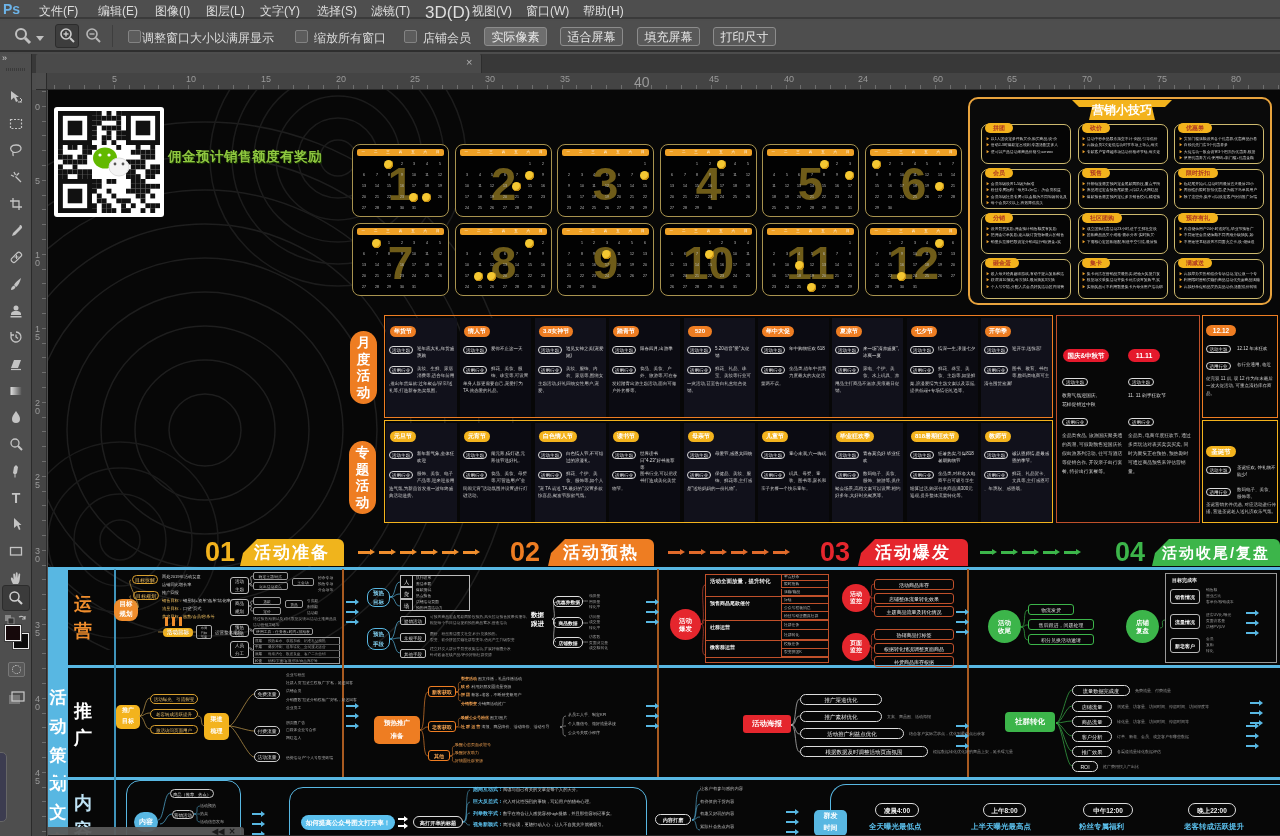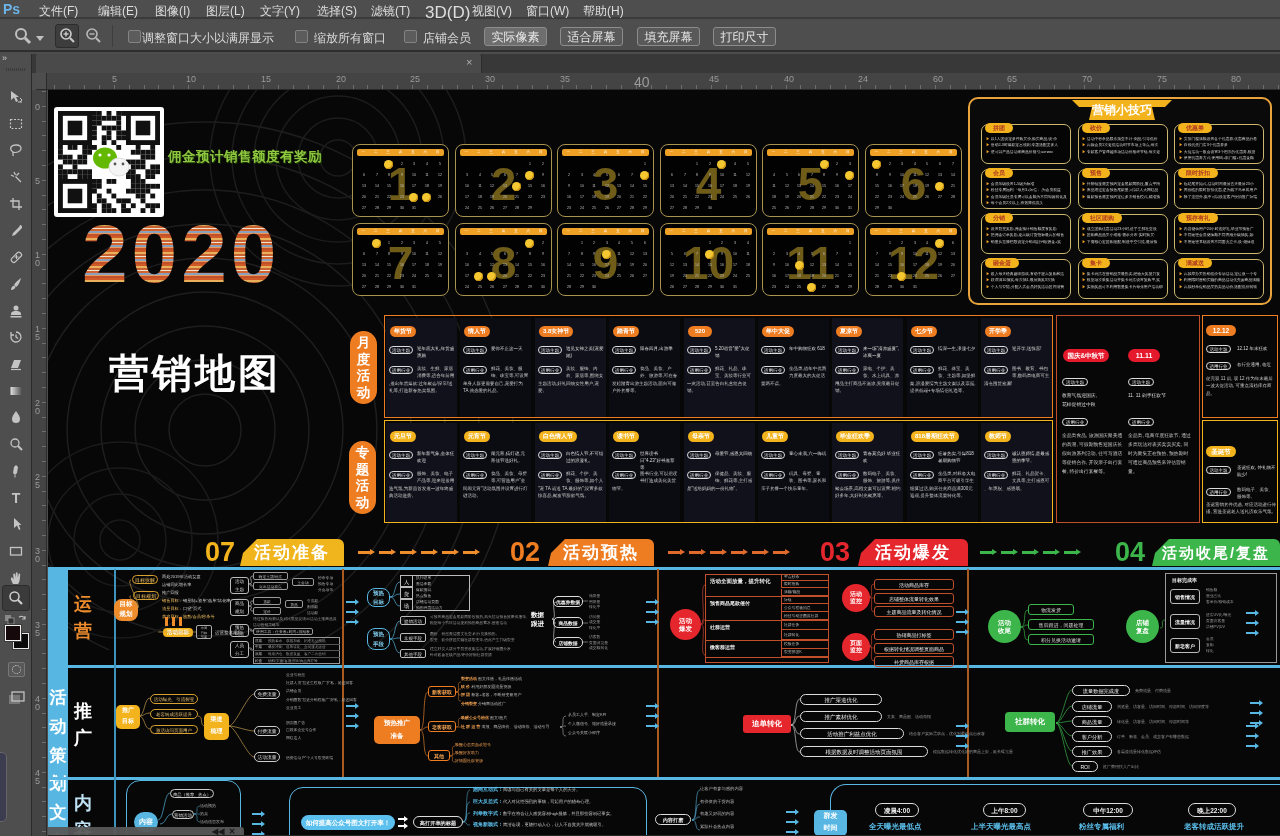--- a/index.html
+++ b/index.html
@@ -355,22 +355,20 @@
 </svg>
 <svg class="a" style="left:43px;top:56px;" width="40" height="34" viewBox="0 0 40 34">
         <ellipse cx="14" cy="12" rx="12" ry="10.5" fill="#62b900"></ellipse>
         <circle cx="9" cy="9" r="1.6" fill="#fff"></circle>
         <circle cx="18" cy="9" r="1.6" fill="#fff"></circle>
         <ellipse cx="28" cy="21" rx="10" ry="9" fill="#f4f4f4" stroke="#ddd"></ellipse>
         <circle cx="24" cy="18" r="1.4" fill="#555"></circle>
         <circle cx="32" cy="18" r="1.4" fill="#555"></circle>
       </svg>
 <div class="a ws" style="left:120px;top:58px;font-size:13.5px;font-weight:bold;color:#8ec63f;text-shadow:1px 1px 0 #1a3a00;letter-spacing:0.5px;">佣金预计销售额度有奖励</div>
-<div class="a ws" style="left:34px;top:132px;font-size:82px;line-height:64px;font-weight:800;letter-spacing:4px;background:repeating-linear-gradient(180deg,#cf5a28 0 2px,#e8b05a 2px 4px,#c86232 4px 6px,#eee3cc 6px 7px,#d2622e 7px 9px,#8aa0bd 9px 11px,#e8995a 11px 12px,#c2512a 12px 14px);-webkit-background-clip:text;background-clip:text;color:transparent;">2020</div>
-<div class="a ws" style="left:61px;top:256px;font-size:40px;font-weight:800;color:#fff;letter-spacing:3px;">营销地图</div>
 <div class="a" style="left:304px;top:54px;width:97px;height:73px;background:#020202;border:1px solid #a8934f;border-radius:8px;"></div>
 <div class="a" style="left:309px;top:59px;width:87px;height:7px;background:#efa126;border-radius:2px;display:flex;justify-content:space-around;">
         <span style="font-size:3.5px;line-height:7px;color:#fff;">一</span>
         <span style="font-size:3.5px;line-height:7px;color:#fff;">二</span>
         <span style="font-size:3.5px;line-height:7px;color:#fff;">三</span>
         <span style="font-size:3.5px;line-height:7px;color:#fff;">四</span>
         <span style="font-size:3.5px;line-height:7px;color:#fff;">五</span>
         <span style="font-size:3.5px;line-height:7px;color:#fff;">六</span>
         <span style="font-size:3.5px;line-height:7px;color:#fff;">日</span>
       </div>
@@ -1150,21 +1148,21 @@
 <div class="a" style="left:1189px;top:255px;width:38px;font-size:4.5px;line-height:7px;color:#ddd;">12.12 年末狂欢</div>
 <div class="a ws" style="left:1158px;top:272px;width:25px;height:8px;border:0.8px solid #ddd;border-radius:4px;text-align:center;font-size:4.5px;line-height:8px;color:#eee;">适用行业</div>
 <div class="a" style="left:1189px;top:271px;width:40px;font-size:4.5px;line-height:7px;color:#ccc;">各行业通用, 临近</div>
 <div class="a" style="left:1158px;top:285px;width:70px;font-size:4.5px;line-height:7.4px;color:#ccc;">促完双 11 后, 双 12 作为年末最后一波大促活动, 可重点清趋库存商品。</div>
 <div class="a ws" style="left:1158px;top:356px;width:30px;height:11px;background:#f3b31d;border-radius:6px;text-align:center;font-size:6.5px;line-height:11px;font-weight:bold;color:#fff;">圣诞节</div>
 <div class="a ws" style="left:1158px;top:376px;width:25px;height:8px;border:0.8px solid #ddd;border-radius:4px;text-align:center;font-size:4.5px;line-height:8px;color:#eee;">活动主题</div>
 <div class="a" style="left:1189px;top:374px;width:40px;font-size:4.5px;line-height:7px;color:#ddd;">圣诞狂欢, 钟礼物不能少!</div>
 <div class="a ws" style="left:1158px;top:398px;width:25px;height:8px;border:0.8px solid #ddd;border-radius:4px;text-align:center;font-size:4.5px;line-height:8px;color:#eee;">适用行业</div>
 <div class="a" style="left:1189px;top:396px;width:40px;font-size:4.5px;line-height:7px;color:#ccc;">数码电子、美妆、服饰等,</div>
 <div class="a" style="left:1158px;top:411px;width:70px;font-size:4.5px;line-height:7.4px;color:#ccc;">圣诞营销套件优选, 对应活动进行传播, 营造圣诞老人送礼济欢乐气氛。</div>
-<div class="a ws" style="left:157px;top:447px;font-size:27px;font-weight:800;color:#f3b31d;">07</div>
+<div class="a ws" style="left:157px;top:447px;font-size:27px;font-weight:800;color:#f3b31d;">01</div>
 <div class="a ws" style="left:192px;top:449px;width:104px;height:27px;background:#f0b41c;clip-path:polygon(17px 0,100% 0,100% 100%,0 100%,3px 14px);border-radius:10px 6px 0 0;text-align:center;font-size:17px;line-height:27px;font-weight:800;color:#fff;letter-spacing:2px;">活动准备</div>
 <div class="a" style="left:310px;top:461px;width:12px;height:3px;background:#ef8d2d;"></div>
 <div class="a" style="left:322px;top:459px;width:0;height:0;border-top:3.5px solid transparent;border-bottom:3.5px solid transparent;border-left:5px solid #ef8d2d;"></div>
 <div class="a" style="left:331px;top:461px;width:12px;height:3px;background:#ef8d2d;"></div>
 <div class="a" style="left:343px;top:459px;width:0;height:0;border-top:3.5px solid transparent;border-bottom:3.5px solid transparent;border-left:5px solid #ef8d2d;"></div>
 <div class="a" style="left:352px;top:461px;width:12px;height:3px;background:#ef8d2d;"></div>
 <div class="a" style="left:364px;top:459px;width:0;height:0;border-top:3.5px solid transparent;border-bottom:3.5px solid transparent;border-left:5px solid #ef8d2d;"></div>
 <div class="a" style="left:373px;top:461px;width:12px;height:3px;background:#ef8d2d;"></div>
 <div class="a" style="left:385px;top:459px;width:0;height:0;border-top:3.5px solid transparent;border-bottom:3.5px solid transparent;border-left:5px solid #ef8d2d;"></div>
 <div class="a" style="left:394px;top:461px;width:12px;height:3px;background:#ef8d2d;"></div>
@@ -1464,21 +1462,21 @@
 <div class="a ws" style="left:380px;top:631px;width:28px;height:11px;border:0.8px solid #ee7d22;background:transparent;border-radius:3px;text-align:center;font-size:5px;line-height:11px;color:#f0a050;font-weight:bold;">老客获取</div>
 <div class="a" style="left:413px;top:625px;white-space:nowrap;font-size:4px;line-height:6.5px;color:#bbb;font-weight:normal;"><span style="color:#f0a050;font-weight:bold;">唤醒公众号粉丝</span>  图文/图片</div>
 <div class="a" style="left:413px;top:634px;white-space:nowrap;font-size:4px;line-height:6.5px;color:#bbb;font-weight:normal;"><span style="color:#f0a050;font-weight:bold;">社 群 运 营</span>  海报、商品降价、活动降停、活动引导</div>
 <div class="a" style="left:520px;top:622px;white-space:nowrap;font-size:4px;line-height:6.5px;color:#bbb;font-weight:normal;">从员工人手、制定KPI</div>
 <div class="a" style="left:520px;top:631px;white-space:nowrap;font-size:4px;line-height:6.5px;color:#bbb;font-weight:normal;">个人微信号、做好流量承接</div>
 <div class="a" style="left:520px;top:640px;white-space:nowrap;font-size:4px;line-height:6.5px;color:#bbb;font-weight:normal;">公众号关联小程序</div>
 <div class="a ws" style="left:380px;top:660px;width:22px;height:11px;border:0.8px solid #ee7d22;background:transparent;border-radius:3px;text-align:center;font-size:5px;line-height:11px;color:#f0a050;font-weight:bold;">其他</div>
 <div class="a" style="left:407px;top:652px;white-space:nowrap;font-size:4px;line-height:6.5px;color:#f0a050;font-weight:normal;">唤醒心态页面欢迎号</div>
 <div class="a" style="left:407px;top:660px;white-space:nowrap;font-size:4px;line-height:6.5px;color:#f0a050;font-weight:normal;">唤醒好友助力</div>
 <div class="a" style="left:407px;top:668px;white-space:nowrap;font-size:4px;line-height:6.5px;color:#f0a050;font-weight:normal;">好物圈社群资源</div>
-<div class="a" style="left:695px;top:625px;width:48px;height:18px;background:#e5262d;border-radius:3px;text-align:center;font-size:7.5px;line-height:18px;font-weight:bold;color:#fff;">迫单转化</div>
+<div class="a" style="left:695px;top:625px;width:48px;height:18px;background:#e5262d;border-radius:3px;text-align:center;font-size:7.5px;line-height:18px;font-weight:bold;color:#fff;">活动海报</div>
 <div class="a ws" style="left:752px;top:604px;width:82px;height:11px;border:0.8px solid #ddd;background:transparent;border-radius:6px;text-align:center;font-size:5.5px;line-height:11px;color:#eee;font-weight:normal;">推广渠道优化</div>
 <div class="a ws" style="left:752px;top:621px;width:82px;height:11px;border:0.8px solid #ddd;background:transparent;border-radius:6px;text-align:center;font-size:5.5px;line-height:11px;color:#eee;font-weight:normal;">推广素材优化</div>
 <div class="a" style="left:839px;top:623.5px;white-space:nowrap;font-size:4px;line-height:6px;color:#999;font-weight:normal;">文案、商品图、活动海报</div>
 <div class="a ws" style="left:752px;top:638px;width:104px;height:11px;border:0.8px solid #ddd;background:transparent;border-radius:6px;text-align:center;font-size:5.5px;line-height:11px;color:#eee;font-weight:normal;">活动推广利益点优化</div>
 <div class="a" style="left:861px;top:640.5px;white-space:nowrap;font-size:4px;line-height:6px;color:#999;font-weight:normal;">结合客户实际需求点，优化到最大点击获客</div>
 <div class="a ws" style="left:752px;top:656px;width:128px;height:11px;border:0.8px solid #ddd;background:transparent;border-radius:6px;text-align:center;font-size:5.5px;line-height:11px;color:#eee;font-weight:normal;">根据数据及时调整活动页面氛围</div>
 <div class="a" style="left:885px;top:658.5px;white-space:nowrap;font-size:4px;line-height:6px;color:#999;font-weight:normal;">根据数据转化优化好的商品上架，延长曝光量</div>
 <div class="a" style="left:957px;top:622px;width:50px;height:20px;background:#3cb54a;border-radius:4px;text-align:center;font-size:7.5px;line-height:20px;font-weight:bold;color:#fff;">社群转化</div>
 <div class="a ws" style="left:1024px;top:595px;width:58px;height:11px;border:0.8px solid #ddd;background:transparent;border-radius:6px;text-align:center;font-size:5.2px;line-height:11px;color:#eee;font-weight:normal;">流量数据完成度</div>
 <div class="a" style="left:1087px;top:597.5px;white-space:nowrap;font-size:4px;line-height:6px;color:#999;font-weight:normal;">免费流量、付费流量</div>

